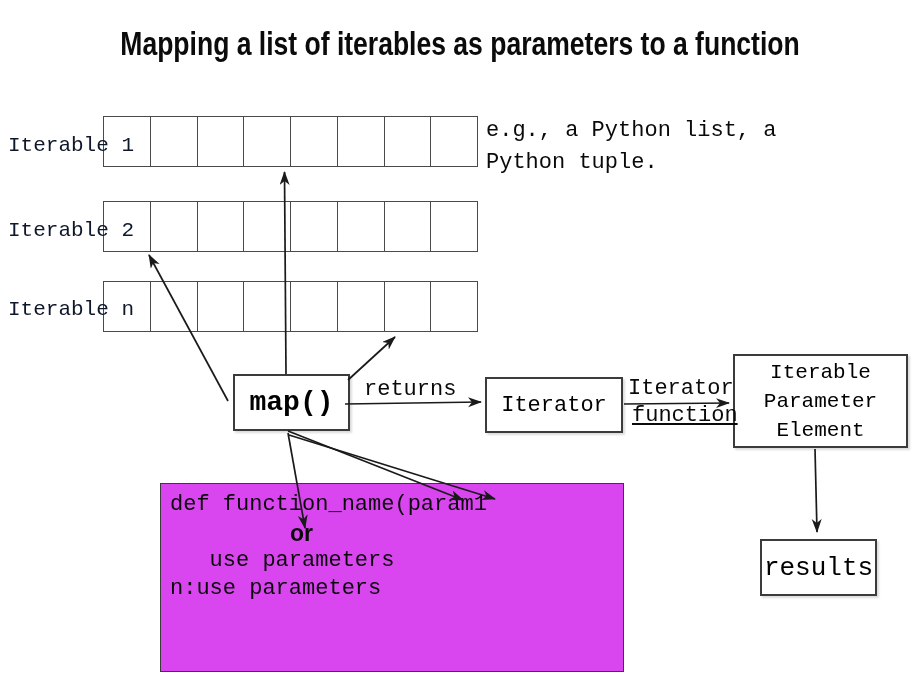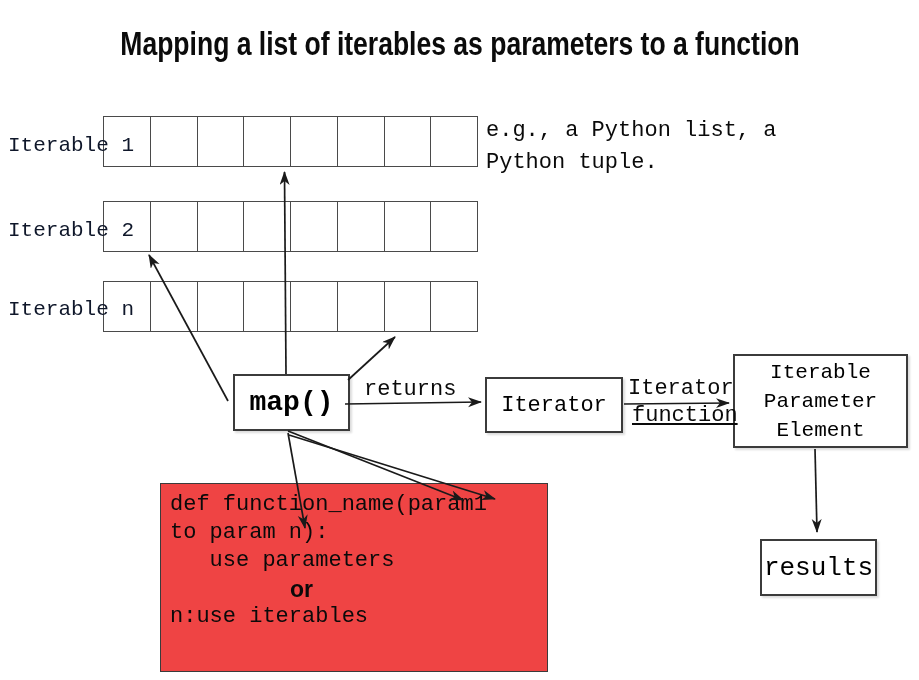--- a/index.html
+++ b/index.html
@@ -33,22 +33,22 @@
     position:absolute;background:#fff;border:2px solid #3b3b3b;
     box-sizing:border-box;display:flex;align-items:center;justify-content:center;
     z-index:2;color:#000;box-shadow:1.5px 2px 2px rgba(0,0,0,0.14);
     text-align:center;
   }
   .map-box{left:233px;top:374px;width:117px;height:57px;font-size:28px;font-weight:700;}
   .iterator-box{left:485px;top:377px;width:138px;height:56px;font-size:22px;}
   .ipe-box{left:733px;top:354px;width:175px;height:94px;font-size:21px;line-height:29px;white-space:pre-line;}
   .results-box{left:760px;top:539px;width:117px;height:57px;font-size:26px;}
   .code-box{
-    position:absolute;left:160px;top:483px;width:388px;height:189px;
-    background:#ef4444;border:1.5px solid #3b3b3b;box-sizing:border-box;
+    position:absolute;left:160px;top:483px;width:464px;height:189px;
+    background:#d946ef;border:1.5px solid #3b3b3b;box-sizing:border-box;
     padding:7px 9px;z-index:2;
   }
   .code-line{font-size:22px;line-height:28px;white-space:pre;color:#0a0a0a;}
   .code-line.or-line{
     font-family:"Liberation Sans",sans-serif;font-weight:700;font-size:23px;
     padding-left:120px;white-space:pre;
   }
   .edge-label{
     position:absolute;z-index:4;font-size:22px;white-space:nowrap;color:#0a0a0a;
   }
@@ -108,24 +108,23 @@
 Parameter
 Element</div>
 <div class="box results-box mono">results</div>
 
 <div class="edge-label mono lbl-returns">returns</div>
 <div class="edge-label mono lbl-applies">Iterator</div>
 <div class="edge-label mono lbl-function">function</div>
 
 <div class="code-box">
   <div class="code-line mono">def function_name(param1</div>
-  <div class="code-line mono">to param n):</div>
+  <div class="code-line or-line">or</div>
   <div class="code-line mono">   use parameters</div>
-  <div class="code-line or-line">or</div>
-  <div class="code-line mono">n:use iterables</div>
+  <div class="code-line mono">n:use parameters</div>
 </div>
 
 <svg class="arrows" width="919" height="680" viewBox="0 0 919 680">
   <defs>
     <marker id="ah" markerUnits="userSpaceOnUse" markerWidth="15" markerHeight="12" refX="13" refY="5" orient="auto">
       <path d="M0,0 L14,5 L0,10 L4,5 Z" fill="#1a1a1a"></path>
     </marker>
   </defs>
   <line x1="286" y1="374" x2="284.5" y2="172" stroke="#1a1a1a" stroke-width="1.7" marker-end="url(#ah)"></line>
   <line x1="228" y1="401" x2="149" y2="255" stroke="#1a1a1a" stroke-width="1.7" marker-end="url(#ah)"></line>

